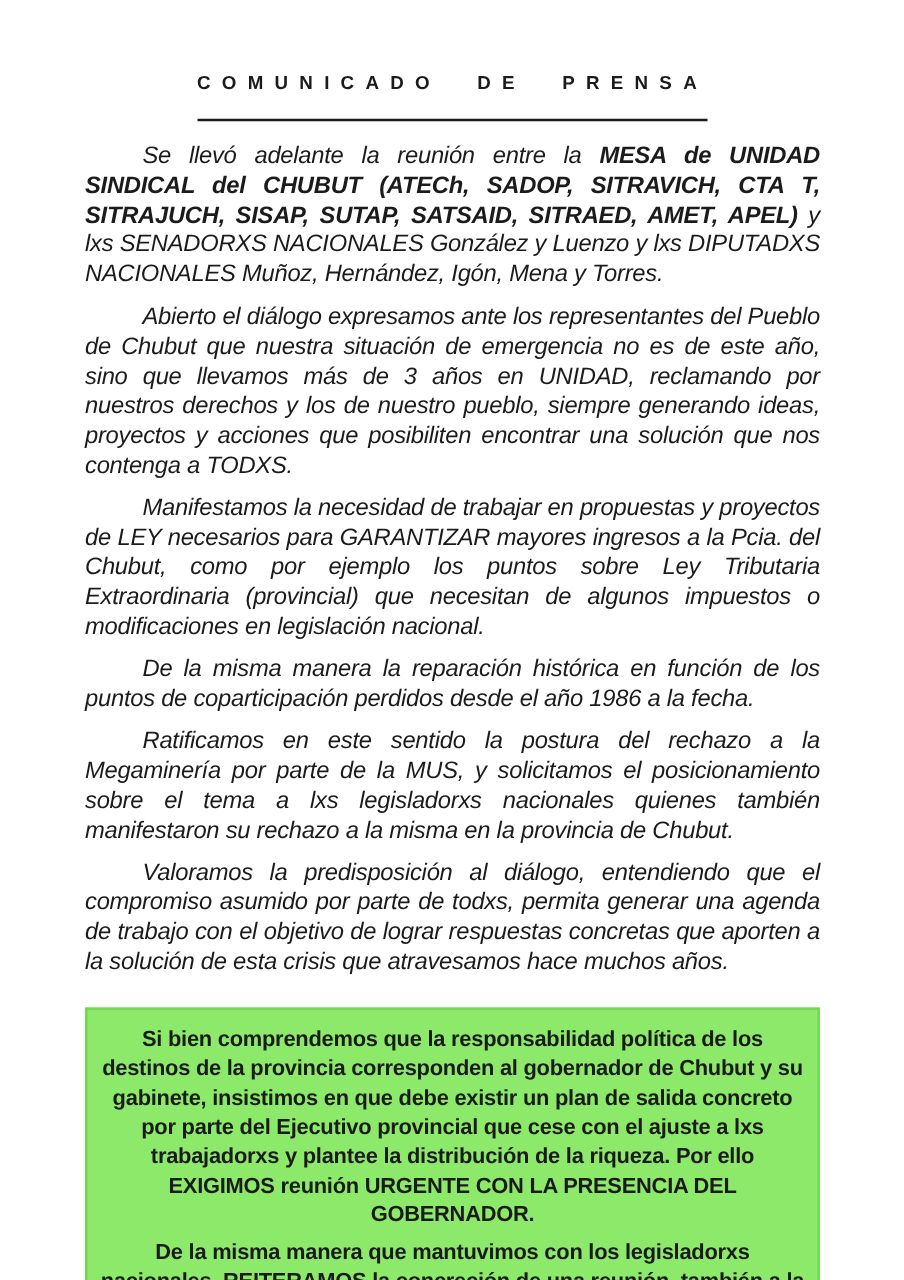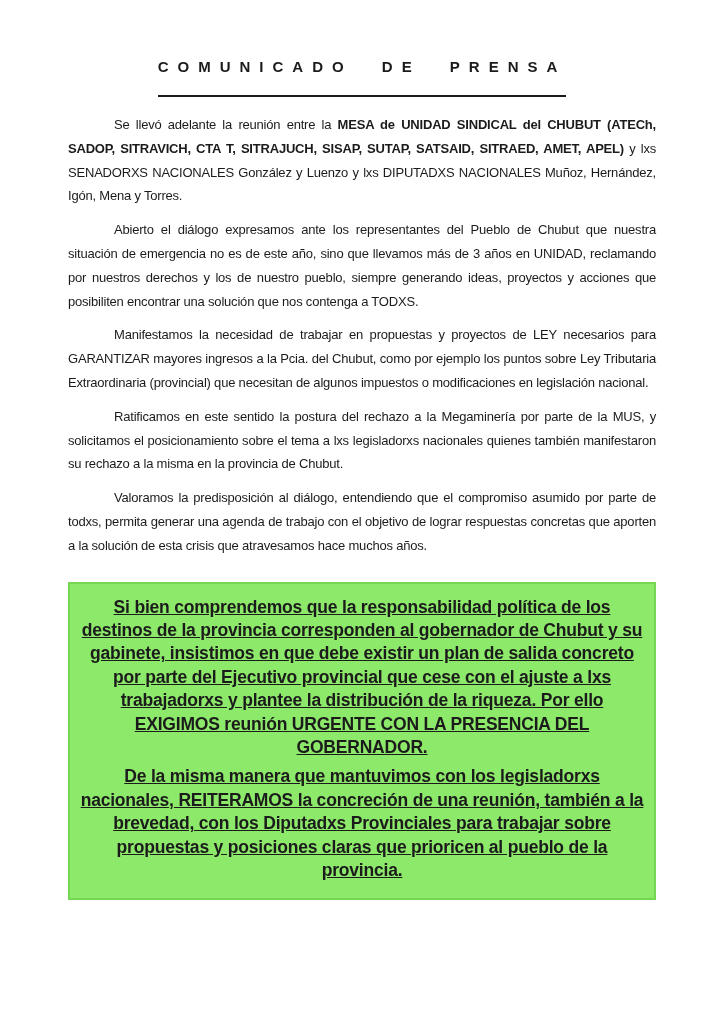--- a/index.html
+++ b/index.html
@@ -26,61 +26,62 @@
     font-size: 15px;
     font-weight: 700;
     letter-spacing: 9px;
     word-spacing: 16px;
     border-bottom: 2px solid var(--text, #1b1b1b);
     padding-bottom: 20px;
     white-space: nowrap;
   }
 
   .body-text p {
-    font-size: 13px;
+    font-size: 19px;
     line-height: 23.8px;
     text-align: justify;
     text-indent: 46px;
     margin: 0 0 10px 0;
     letter-spacing: -0.2px;
+    font-style: italic;
   }
   .body-text .bold { font-weight: 700; }
 
   .highlight-box {
     margin-top: 24px;
     background: var(--highlight_green, #8de96a);
     border: 2px solid var(--highlight_green_border, #74d653);
     padding: 6px 10px 10px 10px;
     text-align: center;
   }
   .highlight-box p {
     font-size: 17.5px;
     font-weight: 700;
     line-height: 23.4px;
     margin: 6px 0;
     letter-spacing: -0.2px;
-    text-decoration: underline;
   }
 </style>
 </head>
 <body>
 
 <div class="page">
 
   <div class="doc-title-wrap">
     <span class="doc-title">COMUNICADO DE PRENSA</span>
   </div>
 
   <div class="body-text">
     <p><span>Se llevó adelante la reunión entre la </span><span class="bold">MESA de UNIDAD SINDICAL del CHUBUT (ATECh, SADOP, SITRAVICH, CTA T, SITRAJUCH, SISAP, SUTAP, SATSAID, SITRAED, AMET, APEL)</span><span> y lxs SENADORXS NACIONALES González y Luenzo y lxs DIPUTADXS NACIONALES Muñoz, Hernández, Igón, Mena y Torres.</span></p>
 
     <p>Abierto el diálogo expresamos ante los representantes del Pueblo de Chubut que nuestra situación de emergencia no es de este año, sino que llevamos más de 3 años en UNIDAD, reclamando por nuestros derechos y los de nuestro pueblo, siempre generando ideas, proyectos y acciones que posibiliten encontrar una solución que nos contenga a TODXS.</p>
 
     <p>Manifestamos la necesidad de trabajar en propuestas y proyectos de LEY necesarios para GARANTIZAR mayores ingresos a la Pcia. del Chubut, como por ejemplo los puntos sobre Ley Tributaria Extraordinaria (provincial) que necesitan de algunos impuestos o modificaciones en legislación nacional.</p>
 
+    <p>De la misma manera la reparación histórica en función de los puntos de coparticipación perdidos desde el año 1986 a la fecha.</p>
 
     <p>Ratificamos en este sentido la postura del rechazo a la Megaminería por parte de la MUS,  y solicitamos el posicionamiento sobre el tema a lxs legisladorxs nacionales quienes también manifestaron su rechazo a la misma en la provincia de Chubut.</p>
 
     <p>Valoramos la predisposición al diálogo, entendiendo que el compromiso asumido por parte de todxs, permita generar una agenda de trabajo con el objetivo de lograr respuestas concretas que aporten a la solución de esta crisis que atravesamos hace muchos años.</p>
   </div>
 
   <div class="highlight-box">
     <p>Si bien comprendemos que la responsabilidad política de los destinos de la provincia corresponden al gobernador de Chubut y su gabinete, insistimos en que debe existir un plan de salida concreto por parte del Ejecutivo provincial que cese con el ajuste a lxs trabajadorxs y plantee la distribución de la riqueza. Por ello EXIGIMOS reunión URGENTE CON LA PRESENCIA DEL GOBERNADOR.</p>
     <p>De la misma manera que mantuvimos con los legisladorxs nacionales, REITERAMOS la concreción de una reunión, también a la brevedad, con los Diputadxs Provinciales para trabajar sobre propuestas y posiciones claras que prioricen al pueblo de la provincia.</p>
   </div>

